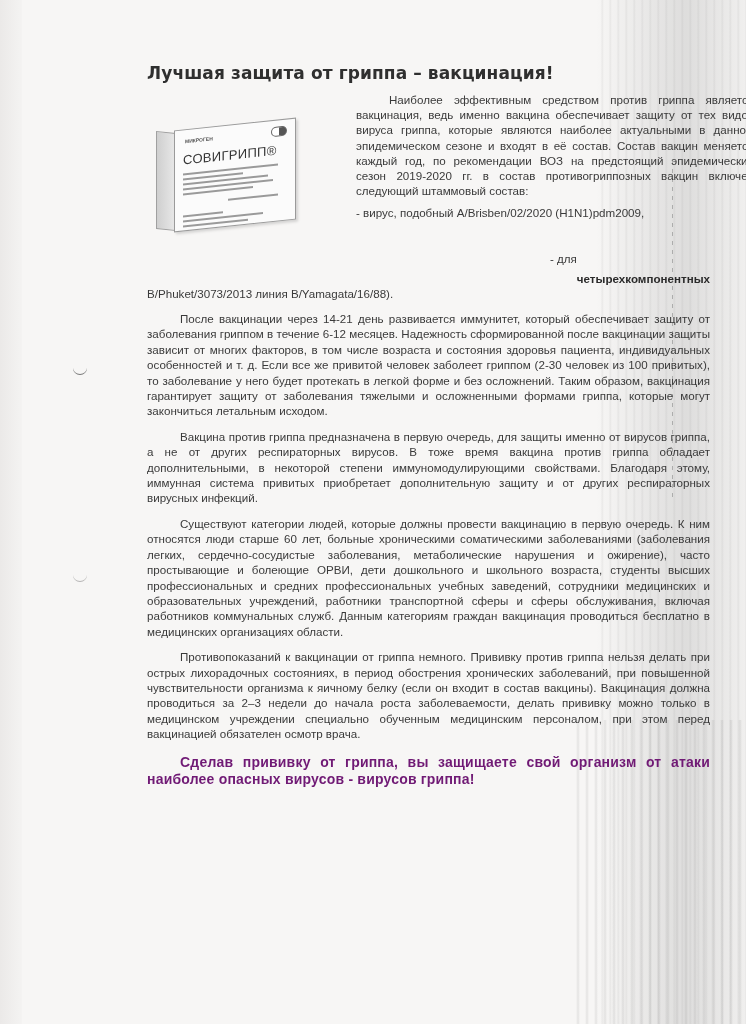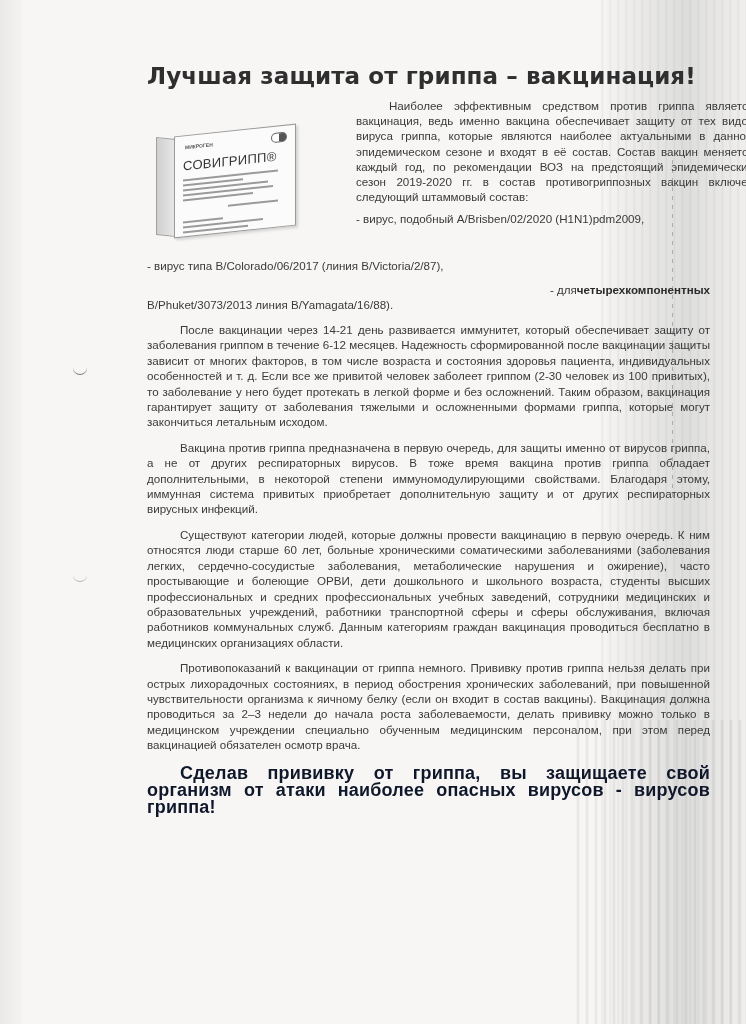--- a/index.html
+++ b/index.html
@@ -29,21 +29,21 @@
     position:absolute; left:672px; top:160px; width:1px; height:340px;
     background:repeating-linear-gradient(to bottom, #8a8a8a 0 4px, transparent 4px 9px);
     opacity:.6;
   }
   .mark { position:absolute; width:14px; height:6px; border-bottom:1.5px solid #777; border-radius:0 0 10px 10px; }
   .m1 { left:73px; top:368px; }
   .m2 { left:73px; top:575px; opacity:.5; }
 
   .doc { position:absolute; left:140px; top:63px; width:570px; }
   h1 {
-    margin:0 0 9px 7px; font-size:23px; font-weight:bold; color:#2f2f2f;
+    margin:0 0 9px 7px; font-size:17px; font-weight:bold; color:#2f2f2f;
     letter-spacing:.1px; font-family:"DejaVu Sans", sans-serif;
   }
   .intro { position:relative; height:150px; }
   .product-box {
     position:absolute; left:10px; top:20px; width:150px; height:118px;
   }
   .box-front {
     position:absolute; left:24px; top:12px; width:120px; height:100px;
     background:#fbfbfb; border:1px solid #9a9a9a;
     transform:skewY(-6deg);
@@ -66,24 +66,24 @@
   .intro-text p { margin:0; }
   .indent { text-indent:33px; }
   .strain { margin:0; font-size:11.6px; line-height:15px; }
   .s1 { margin-top:7px !important; }
   .s2 { margin-top:11px !important; }
   .body-text { font-size:11.6px; line-height:15.4px; text-align:justify; margin-left:7px; }
   .body-text p { margin:0; }
   .strain-full { margin:10px 0 0 0 !important; }
   .strain4 { margin-top:9px !important; display:flex; justify-content:flex-end; }
   .para { margin-top:10px !important; text-indent:33px; }
-  b.kw { font-weight:bold; color:#2a2a2a; }
+  b.kw { font-weight:bold; color:#2a2a2a;margin-top:20px; }
   .closing {
-    margin:12px 0 0 7px; font-size:18px; line-height:17px; font-weight:bold;
-    text-align:justify; color:#0f172a; text-indent:33px; letter-spacing:.2px;
+    margin:12px 0 0 7px; font-size:14px; line-height:17px; font-weight:bold;
+    text-align:justify; color:#701a75; text-indent:33px; letter-spacing:.2px;
   }
 </style>
 </head>
 <body>
 
 <div class="page-left-edge"></div>
 <div class="scan-noise"></div>
 <div class="scan-noise-bottom"></div>
 <div class="vline"></div>
 <div class="mark m1"></div>
@@ -112,21 +112,20 @@
         </div>
       </div>
     </div>
     <div class="intro-text">
       <p class="indent">Наиболее эффективным средством против гриппа является вакцинация, ведь именно вакцина обеспечивает защиту от тех видов вируса гриппа, которые являются наиболее актуальными в данном эпидемическом сезоне и входят в её состав. Состав вакцин меняется каждый год, по рекомендации ВОЗ на предстоящий эпидемический сезон 2019-2020 гг. в состав противогриппозных вакцин включен следующий штаммовый состав:</p>
       <p class="strain s1">- вирус, подобный A/Brisben/02/2020 (H1N1)pdm2009,</p>
     </div>
   </div>
 
   <div class="body-text">
-    <p class="strain strain-full">- вирус типа B/Colorado/06/2017 (линия B/Victoria/2/87),</p>
     <p class="strain strain4">
       <span>- для</span>
       <b class="kw">четырехкомпонентных</b>
     </p>
     <p class="strain">B/Phuket/3073/2013 линия B/Yamagata/16/88).</p>
 
     <p class="para">После вакцинации через 14-21 день развивается иммунитет, который обеспечивает защиту от заболевания гриппом в течение 6-12 месяцев. Надежность сформированной после вакцинации защиты зависит от многих факторов, в том числе возраста и состояния здоровья пациента, индивидуальных особенностей и т. д. Если все же привитой человек заболеет гриппом (2-30 человек из 100 привитых), то заболевание у него будет протекать в легкой форме и без осложнений. Таким образом, вакцинация гарантирует защиту от заболевания тяжелыми и осложненными формами гриппа, которые могут закончиться летальным исходом.</p>
     <p class="para">Вакцина против гриппа предназначена в первую очередь, для защиты именно от вирусов гриппа, а не от других респираторных вирусов. В тоже время вакцина против гриппа обладает дополнительными, в некоторой степени иммуномодулирующими свойствами. Благодаря этому, иммунная система привитых приобретает дополнительную защиту и от других респираторных вирусных инфекций.</p>
     <p class="para">Существуют категории людей, которые должны провести вакцинацию в первую очередь. К ним относятся люди старше 60 лет, больные хроническими соматическими заболеваниями (заболевания легких, сердечно-сосудистые заболевания, метаболические нарушения и ожирение), часто простывающие и болеющие ОРВИ, дети дошкольного и школьного возраста, студенты высших профессиональных и средних профессиональных учебных заведений, сотрудники медицинских и образовательных учреждений, работники транспортной сферы и сферы обслуживания, включая работников коммунальных служб. Данным категориям граждан вакцинация проводиться бесплатно в медицинских организациях области.</p>
     <p class="para">Противопоказаний к вакцинации от гриппа немного. Прививку против гриппа нельзя делать при острых лихорадочных состояниях, в период обострения хронических заболеваний, при повышенной чувствительности организма к яичному белку (если он входит в состав вакцины). Вакцинация должна проводиться за 2–3 недели до начала роста заболеваемости, делать прививку можно только в медицинском учреждении специально обученным медицинским персоналом, при этом перед вакцинацией обязателен осмотр врача.</p>

